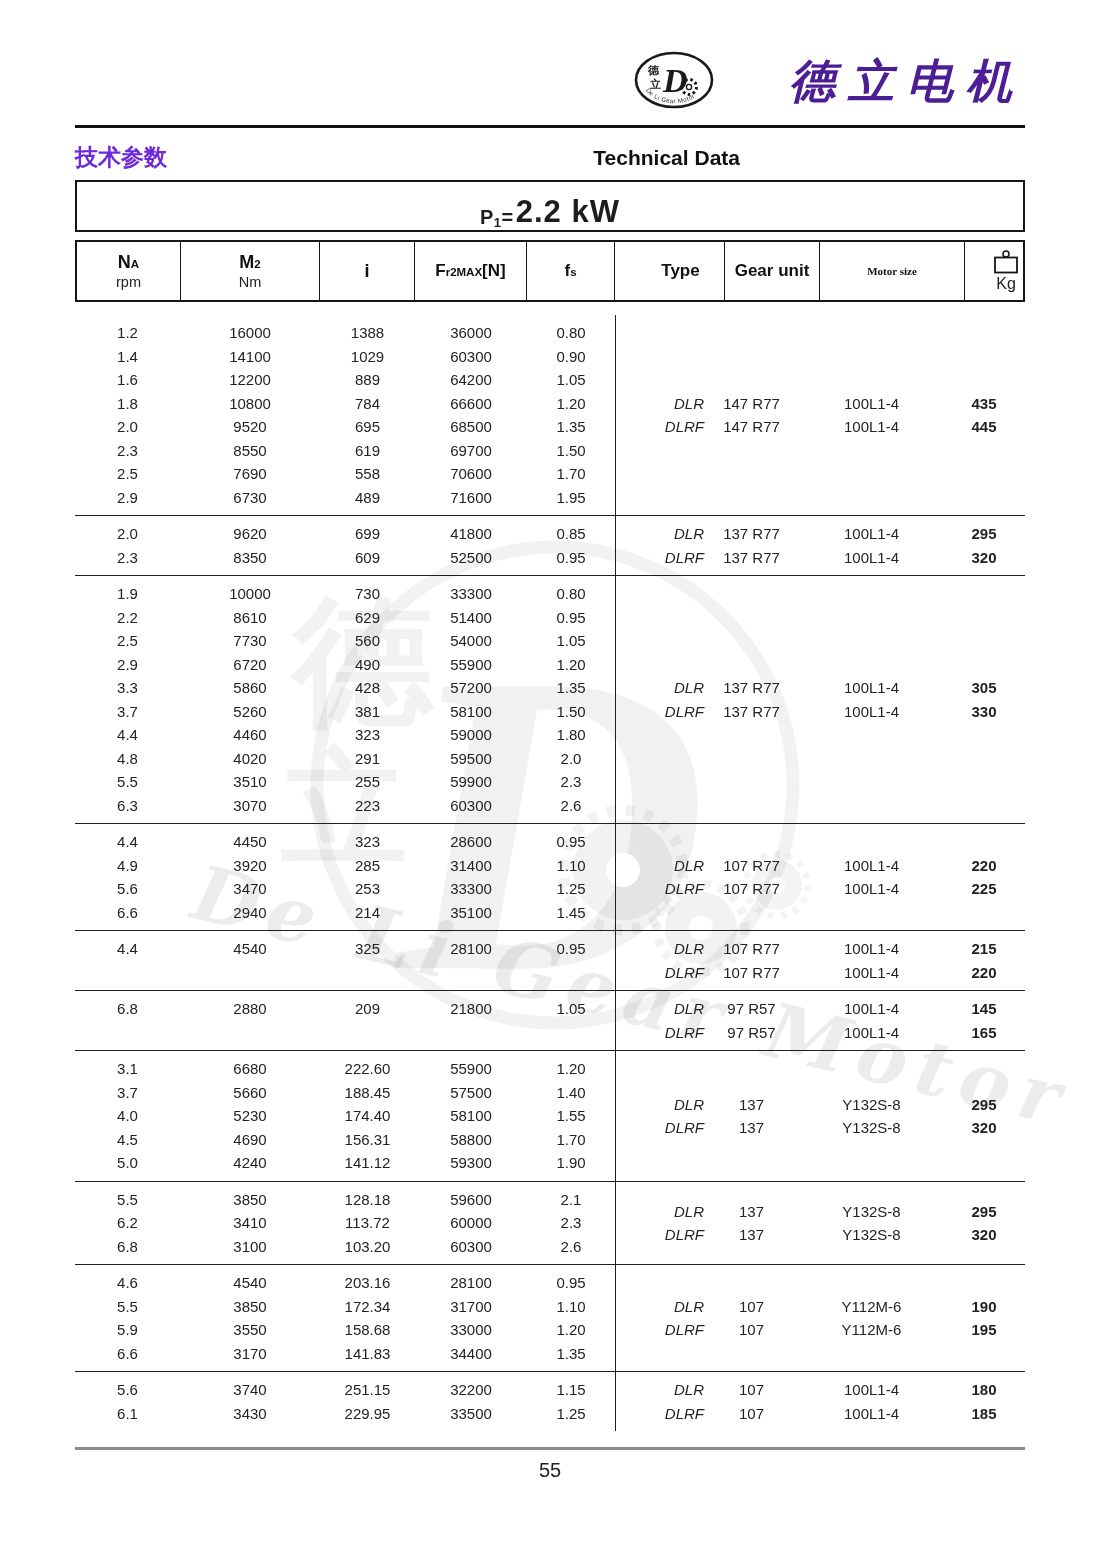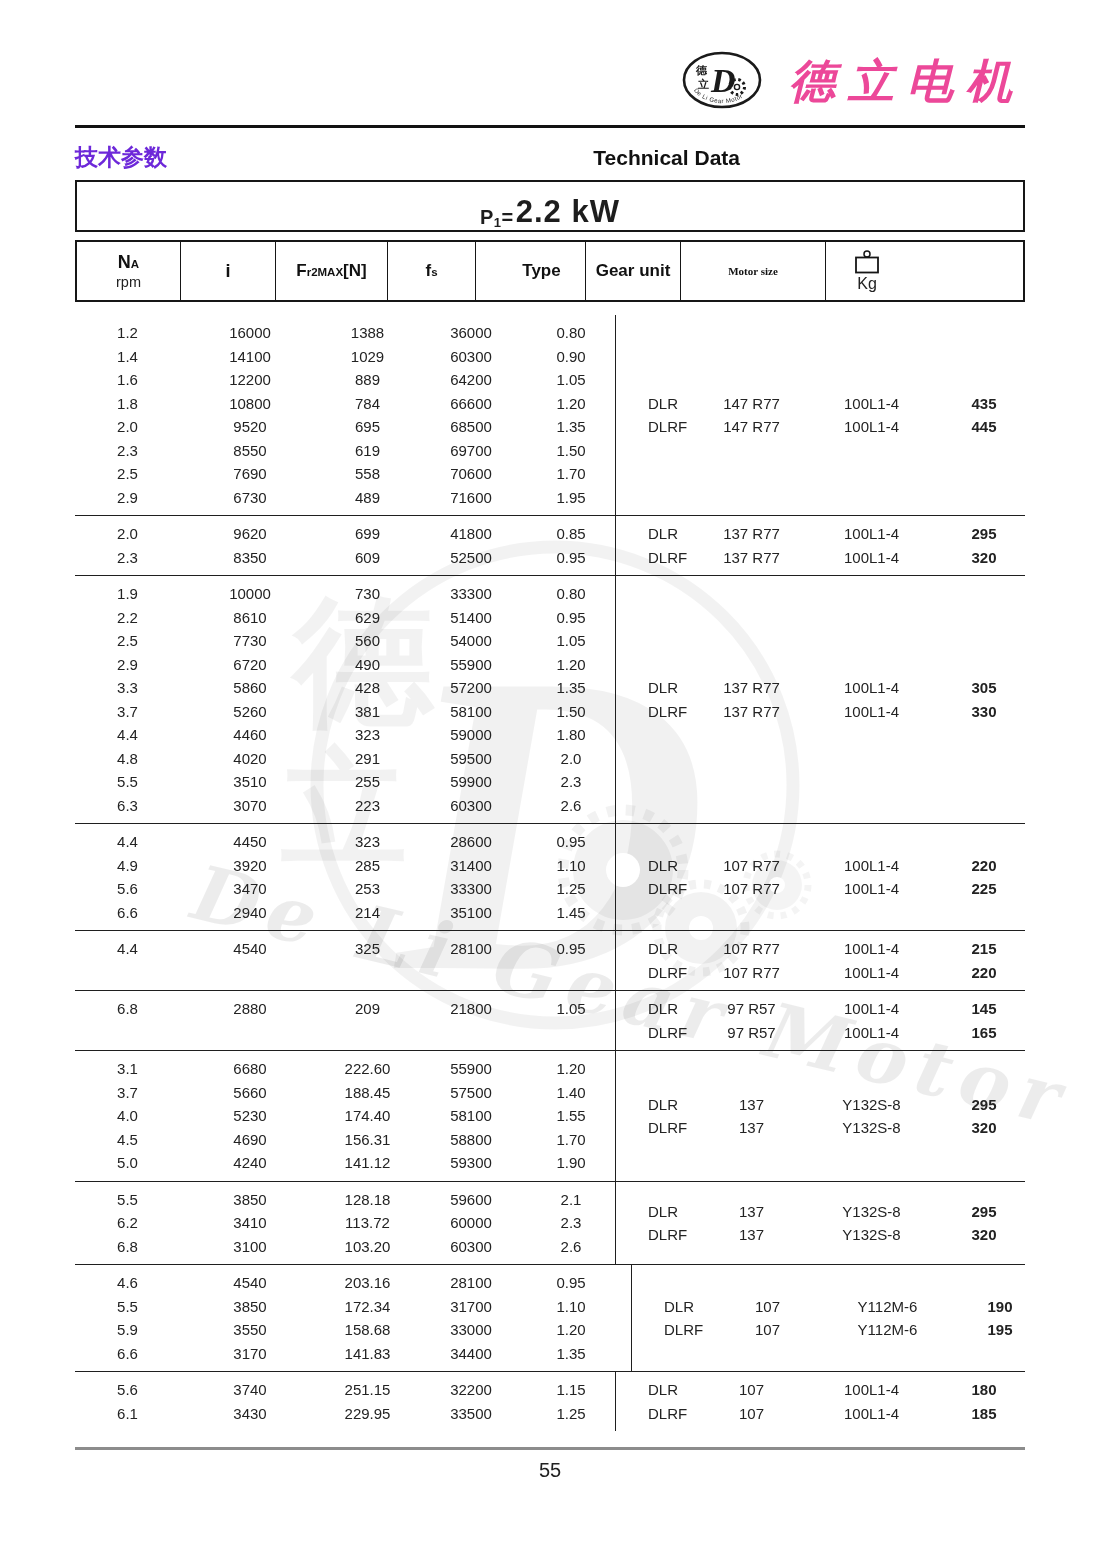--- a/index.html
+++ b/index.html
@@ -13,21 +13,21 @@
                font-family:"DejaVu Serif", serif; font-style:italic; font-weight:700;
                font-size:76px; letter-spacing:10px; white-space:nowrap;
                color:rgba(0,0,0,0.075); transform:rotate(13.5deg); transform-origin:left top; }
 
   
   .content { position:relative; z-index:1; margin:0 75px; width:950px; }
 
   .logorow { display:flex; justify-content:flex-end; align-items:center; gap:26px;
              padding-top:46px; height:72px; }
   .brandname { font-family:"Liberation Serif", serif; font-weight:700; font-style:italic;
-               font-size:46px; letter-spacing:13px; color:#ec4899; line-height:1; }
+               font-size:46px; letter-spacing:13px; color:#4c1d95; line-height:1;margin-left:48px; }
 
   .hrule { height:3px; background:#121212; margin-top:7px; }
 
   .sechdr { display:flex; justify-content:space-between; align-items:baseline; margin-top:14px; height:30px; }
   .sechdr .cn { font-size:23px; font-weight:700; color:#6d28d9; }
   .sechdr .en { font-size:21px; font-weight:700; color:#111; margin-right:285px; }
 
   .powerbox { border:2px solid #161616; height:48px; margin-top:8px;
               display:flex; align-items:flex-end; justify-content:center; }
   .psmall { font-size:20px; font-weight:700; letter-spacing:0.5px; }
@@ -52,21 +52,21 @@
   .tgroup:last-child { border-bottom:none; }
   .tleft  { width:540px; padding:6px 0; }
   .tright { width:408.5px; border-left:1.5px solid #1f1f1f; padding:6px 0;
             display:flex; flex-direction:column; justify-content:center; }
   .trow, .rrow { display:flex; height:23.5px; align-items:center; font-size:15px; color:#232323; }
   .c-na   { width:105px; text-align:center; }
   .c-m2   { width:140px; text-align:center; }
   .c-i    { width:95px;  text-align:center; }
   .c-fr   { width:112px; text-align:center; }
   .c-fs   { width:88px;  text-align:center; }
-  .c-type { width:88px;  text-align:left; padding-left:32px; box-sizing:border-box; }
+  .c-type { width:88px;  text-align:right; padding-left:32px; box-sizing:border-box;font-style:italic; }
   .c-gear { width:95px;  text-align:center; }
   .c-motor{ width:145px; text-align:center; }
   .c-kg   { width:80px;  text-align:center;font-weight:bold; }
 
   
   .frule { height:3px; background:#8c8c8c; margin-top:16px; }
   .pagenum { text-align:center; font-size:20px; color:#222; margin-top:9px; }
 </style>
 </head>
 <body>
@@ -122,20 +122,24 @@
     <div class="powerbox">
       <span class="psmall"><span>P</span><sub>1</sub><span>=</span></span>
         <span class="pbig">2.2 kW</span>
     </div>
 
     <div class="thead">
       <div class="th w-na">
         <span class="main"><span>N</span><span class="subtxt">A</span></span>
         <span class="unit">rpm</span>
       </div>
+      <div class="th w-m2">
+        <span class="main"><span>M</span><span class="subtxt">2</span></span>
+        <span class="unit">Nm</span>
+      </div>
       <div class="th w-i">
         <span class="main">i</span>
       </div>
       <div class="th w-fr">
         <span class="main" style="font-size:17px;"><span>F</span><span class="subtxt">r2MAX</span><span>[N]</span></span>
       </div>
       <div class="th w-fs">
         <span class="main" style="font-size:17px;"><span>f</span><span class="subtxt">s</span></span>
       </div>
       <div class="th w-type">
@@ -532,21 +536,21 @@
               <span class="c-kg">295</span>
             </div>
             <div class="rrow">
               <span class="c-type">DLRF</span>
               <span class="c-gear">137</span>
               <span class="c-motor">Y132S-8</span>
               <span class="c-kg">320</span>
             </div>
           </div>
         </div>
-        <div class="tgroup" style="min-height: 106px; gap: 16px;">
+        <div class="tgroup" style="min-height: 106px;">
           <div class="tleft">
             <div class="trow">
               <span class="c-na">4.6</span>
               <span class="c-m2">4540</span>
               <span class="c-i">203.16</span>
               <span class="c-fr">28100</span>
               <span class="c-fs">0.95</span>
             </div>
             <div class="trow">
               <span class="c-na">5.5</span>

